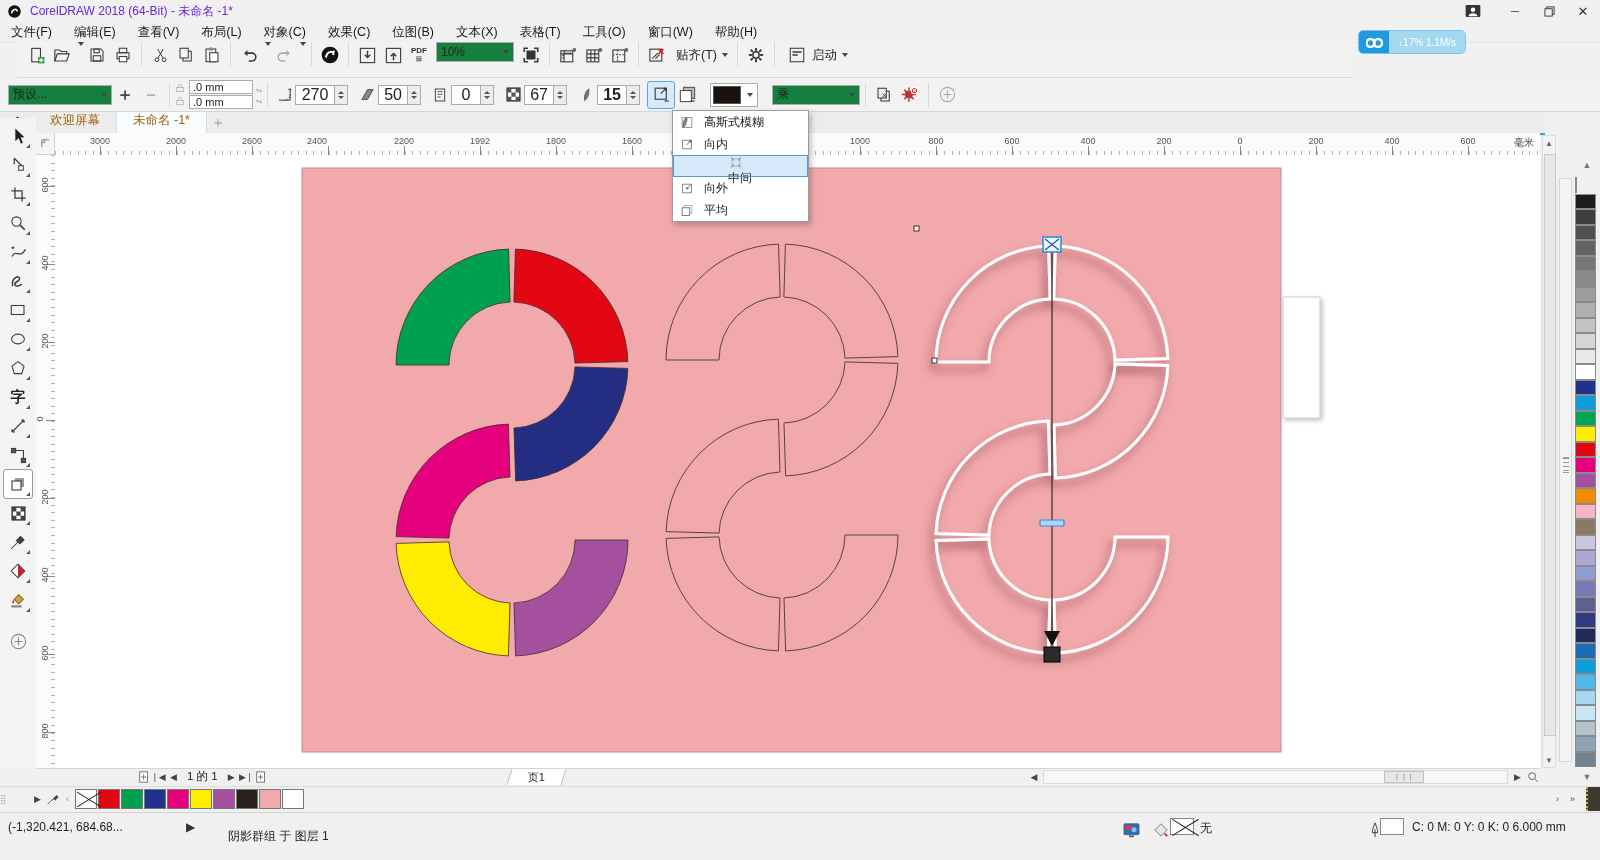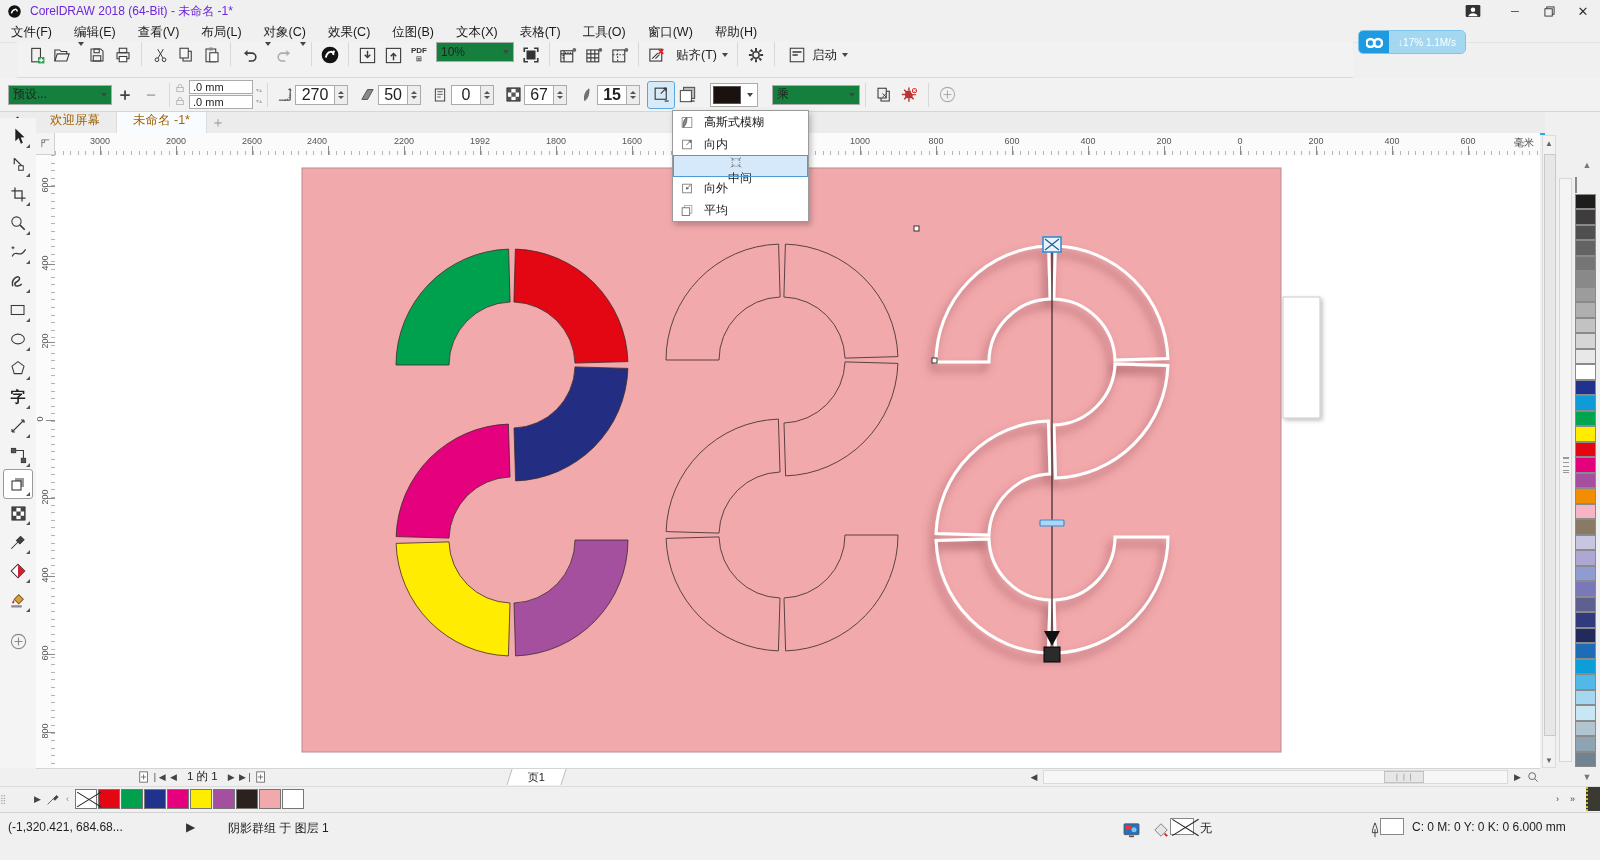--- a/index.html
+++ b/index.html
@@ -817,21 +817,21 @@
       </span>
     <span style="flex:1"></span>
     <span class="pnico">›</span>
     <span class="pnico">»</span>
     <span style="width:12px;height:24px;background:#3a3a33;margin-left:6px;border-left:2px dotted #c8b83a;"></span>
   </div>
 
   <div class="abs statusbar">
     <span class="txt" style="left:8px;">(-1,320.421, 684.68...</span>
     <span class="txt" style="left:186px;color:#333;">▶</span>
-    <span class="txt" style="left:228px;">阴影群组 于 图层 1</span>
+    <span class="txt" style="left:228px;margin-top:8px;">阴影群组 于 图层 1</span>
     <span class="ico" style="left:1118px;top:4px;position:absolute;">
       <svg width="17" height="15" viewBox="0 0 20 18">
           <rect x="1" y="1" width="18" height="13" rx="1" fill="#1e73c4" stroke="#555"></rect>
           <rect x="3" y="3" width="7" height="5" fill="#e33"></rect>
           <circle cx="13" cy="8" r="3" fill="#7ec4ef"></circle>
           <rect x="7" y="15" width="6" height="2" fill="#555"></rect>
         </svg>
     </span>
     <span class="ico" style="left:1148px;top:4px;position:absolute;">
       <svg width="16" height="16" viewBox="0 0 18 18">

